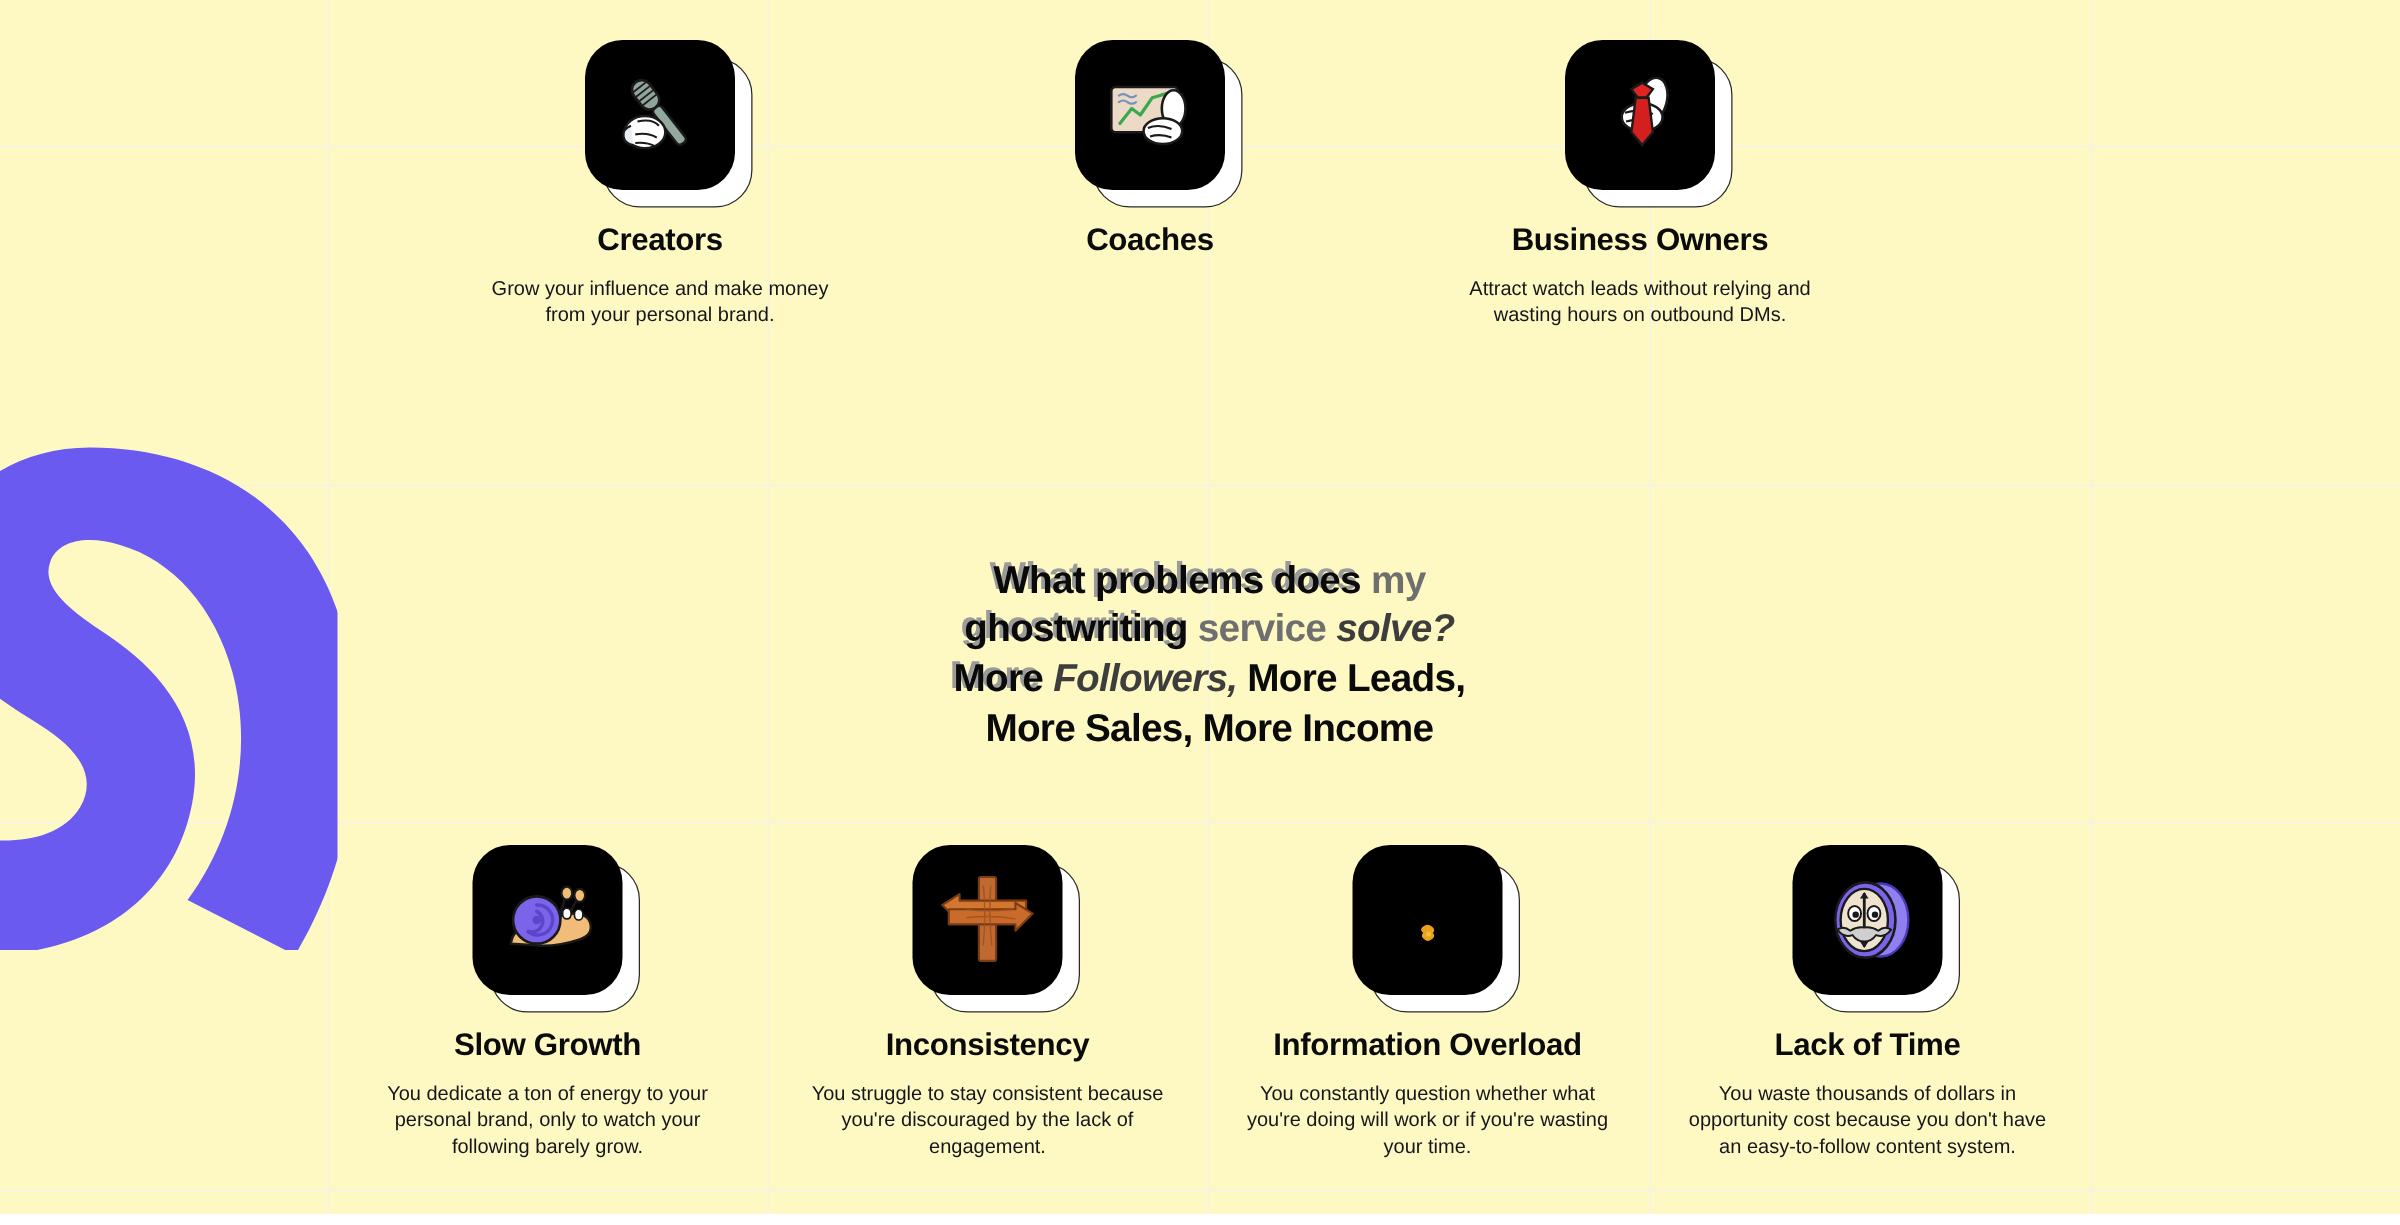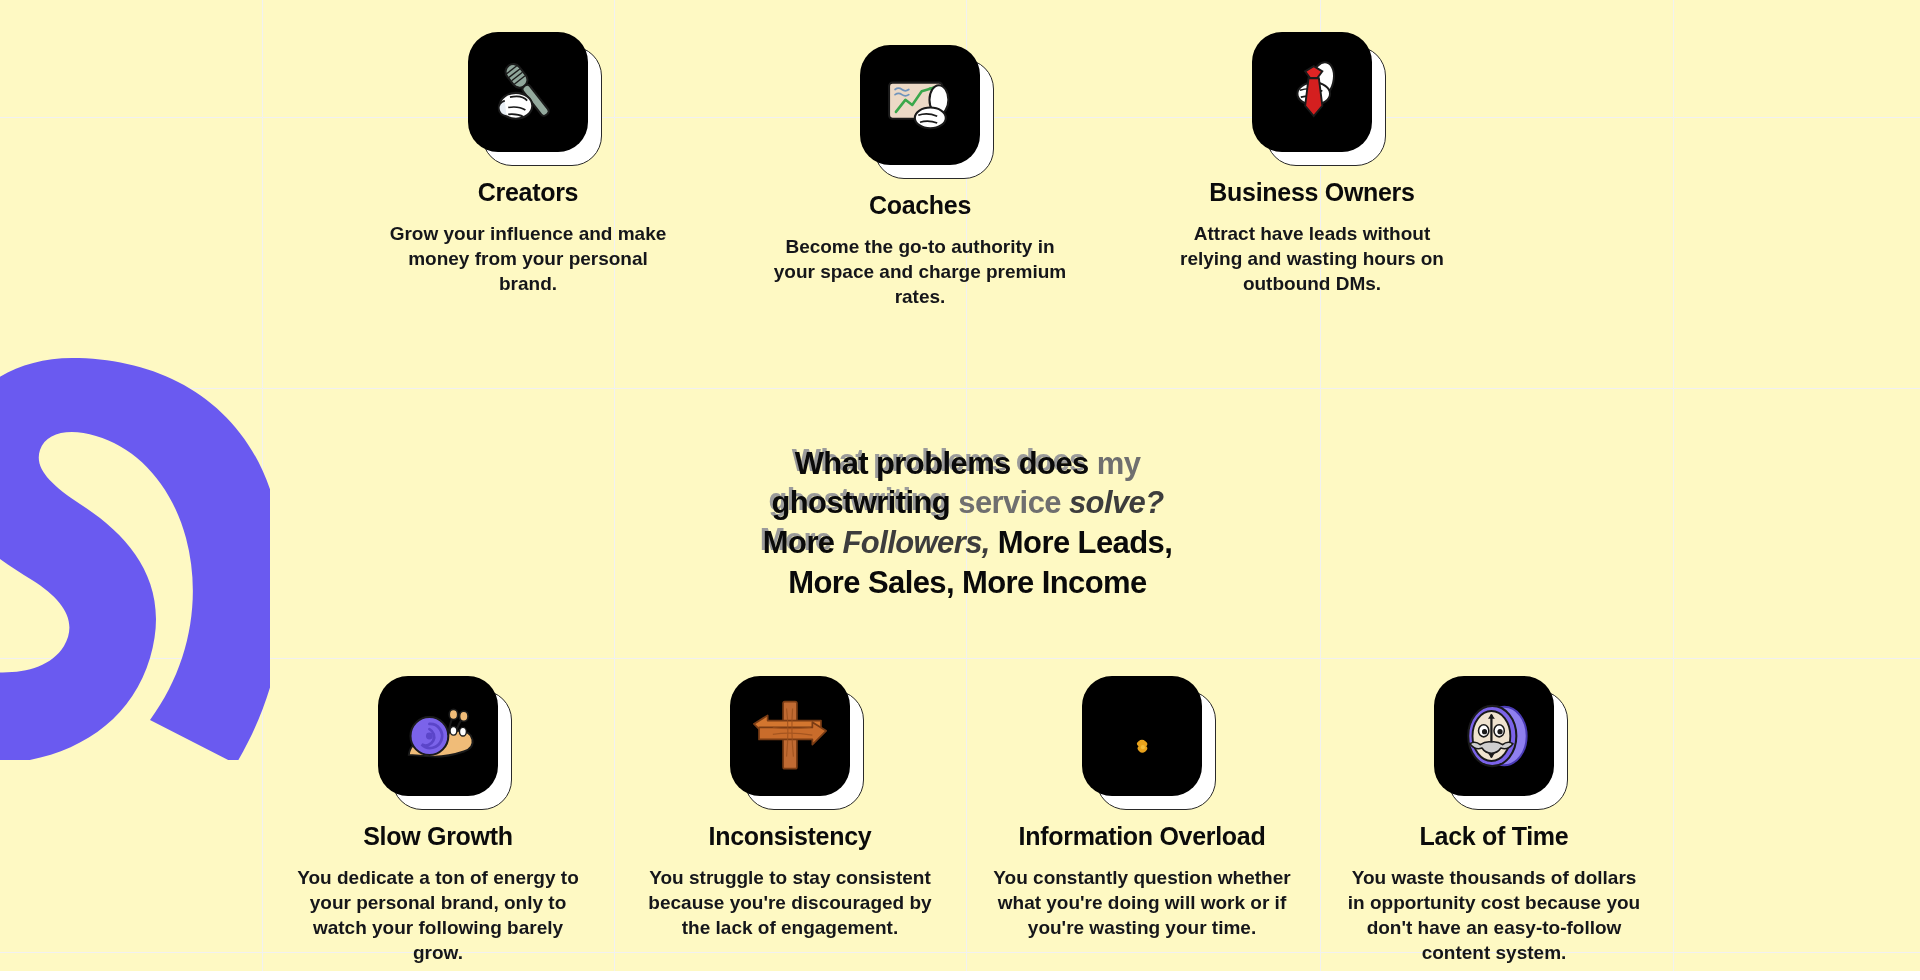--- a/index.html
+++ b/index.html
@@ -40,21 +40,21 @@
     left:262px; top:0px;
     width:1411px; height:388px;
     display:flex;
   }
   .aud-card {
     width:352px;
     display:flex; flex-direction:column; align-items:center;
     padding-top:32px;
   }
   .aud-card:nth-child(1){ margin-left:90px; }
-  .aud-card:nth-child(2){ margin-left:40px;margin-top:13px; }
+  .aud-card:nth-child(2){ margin-left:40px; }
   .aud-card:nth-child(3){ margin-left:40px; }
 
   
   .problem-row {
     position:absolute;
     left:262px; top:658px;
     width:1411px; height:322px;
     display:flex;
   }
   .prob-card {
@@ -94,22 +94,22 @@
     font-size:25px;
     font-weight:700;
     color:#0b0b0b;
     letter-spacing:-0.3px;
     text-align:center;
     line-height:1.15;
     margin-bottom:14px;
     white-space:nowrap;
   }
   .card-desc {
-    font-size:19px;
-    font-weight:700;
+    font-size:16px;
+    font-weight:400;
     color:#15161a;
     text-align:center;
     line-height:1.32;
     max-width:300px;
   }
 
   
   .mid-section {
     position:absolute;
     left:262px; top:388px;
@@ -225,41 +225,40 @@
               <g>
                 <ellipse cx="72" cy="44" rx="11" ry="17" fill="#ffffff" stroke="#1a1a1a" stroke-width="2.4"></ellipse>
                 <ellipse cx="62" cy="65" rx="18" ry="12" fill="#ffffff" stroke="#1a1a1a" stroke-width="2.4"></ellipse>
                 <path d="M48 62 q10 -4 22 1" fill="none" stroke="#1a1a1a" stroke-width="2"></path>
                 <path d="M50 70 q10 -3 20 1" fill="none" stroke="#1a1a1a" stroke-width="2"></path>
               </g>
             </svg>
           </div>
         </div>
         <div class="card-title">Coaches</div>
-        <div class="card-desc">Become the go-to authority in your space and charge premium rates.</div>
       </div>
 
       <div class="aud-card">
         <div class="icon-tile">
           <div class="tile-back"></div>
           <div class="tile-front">
             <svg viewBox="0 0 100 100" xmlns="http://www.w3.org/2000/svg" aria-hidden="true">
               <g>
                 <ellipse cx="62" cy="36" rx="13" ry="21" fill="#ffffff" stroke="#1a1a1a" stroke-width="2.4" transform="rotate(14 62 36)"></ellipse>
                 <ellipse cx="52" cy="52" rx="19" ry="13" fill="#ffffff" stroke="#1a1a1a" stroke-width="2.4"></ellipse>
                 <path d="M36 48 q12 -4 26 1" fill="none" stroke="#1a1a1a" stroke-width="2"></path>
                 <path d="M37 56 q12 -3 24 1" fill="none" stroke="#1a1a1a" stroke-width="2"></path>
               </g>
               <path d="M42 26 l10 -6 l10 6 l-6 8 l-8 0 z" fill="#e02424" stroke="#1a1a1a" stroke-width="2.2"></path>
               <path d="M46 34 l12 0 l4 32 l-10 12 l-10 -12 z" fill="#d41f1f" stroke="#1a1a1a" stroke-width="2.2"></path>
             </svg>
           </div>
         </div>
         <div class="card-title">Business Owners</div>
-        <div class="card-desc">Attract have leads without relying and wasting hours on outbound DMs.</div>
+        <div class="card-desc">Attract watch leads without relying and wasting hours on outbound DMs.</div>
       </div>
 
     </div>
 
     <div class="mid-section">
       <h2 class="mid-heading" id="mid-heading"><span class="w ghost" data-t="What">What</span> <span class="w ghost" data-t="problems">problems</span> <span class="w ghost" data-t="does">does</span> <span class="w dim" data-t="my">my</span> <span class="w ghost" data-t="ghostwriting">ghostwriting</span> <span class="w dim" data-t="service">service</span> <span class="w semi" data-t="solve?">solve?</span> <span class="w ghost" data-t="More">More</span> <span class="w semi" data-t="Followers,">Followers,</span> <span class="w" data-t="More">More</span> <span class="w" data-t="Leads,">Leads,</span> <span class="w" data-t="More">More</span> <span class="w" data-t="Sales,">Sales,</span> <span class="w" data-t="More">More</span> <span class="w" data-t="Income">Income</span></h2>
     </div>
 
     <div class="problem-row">
 

